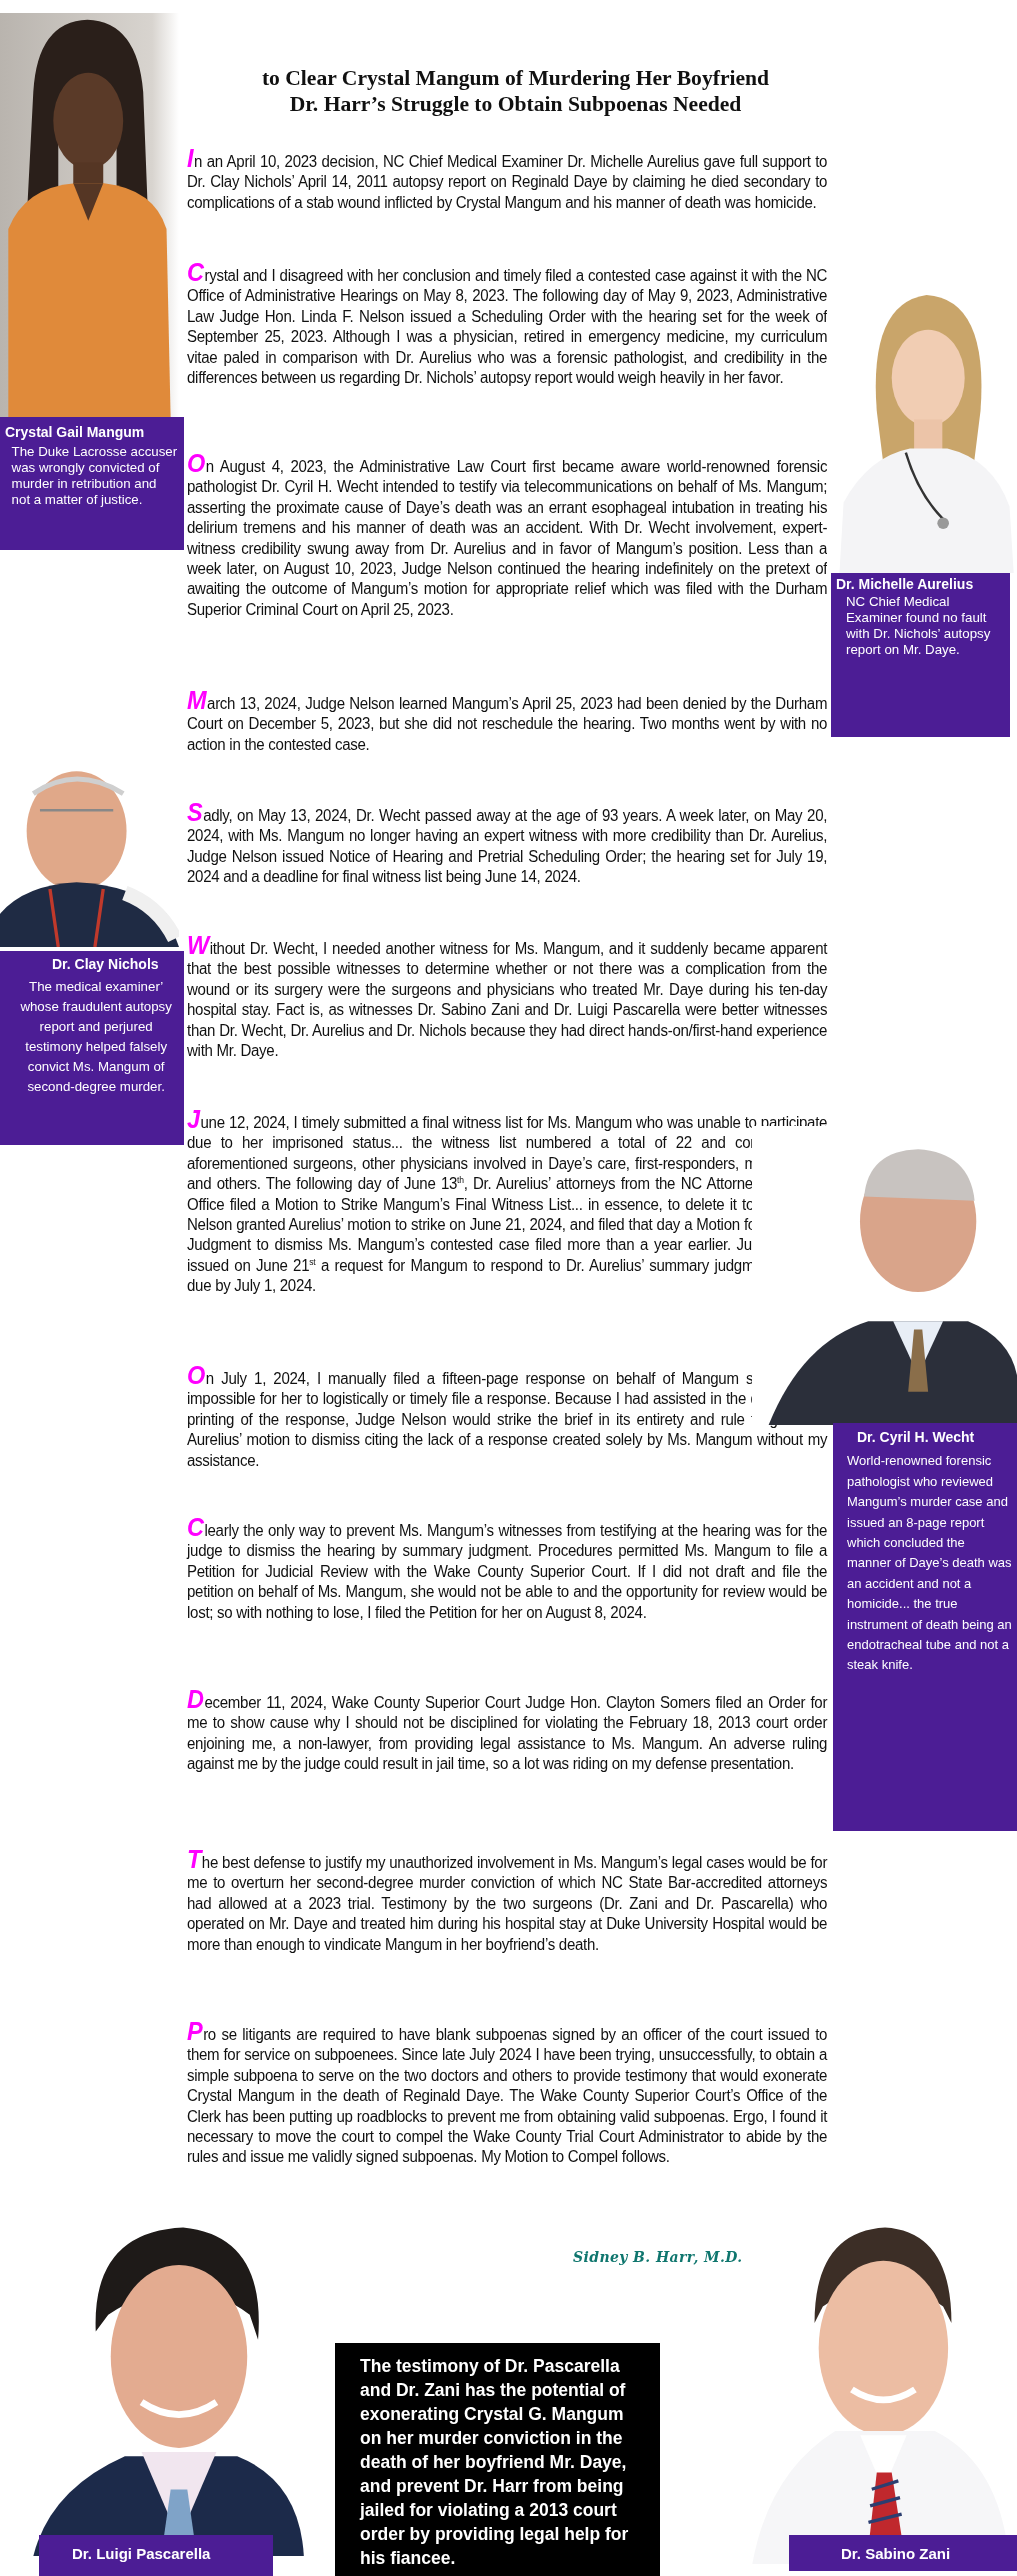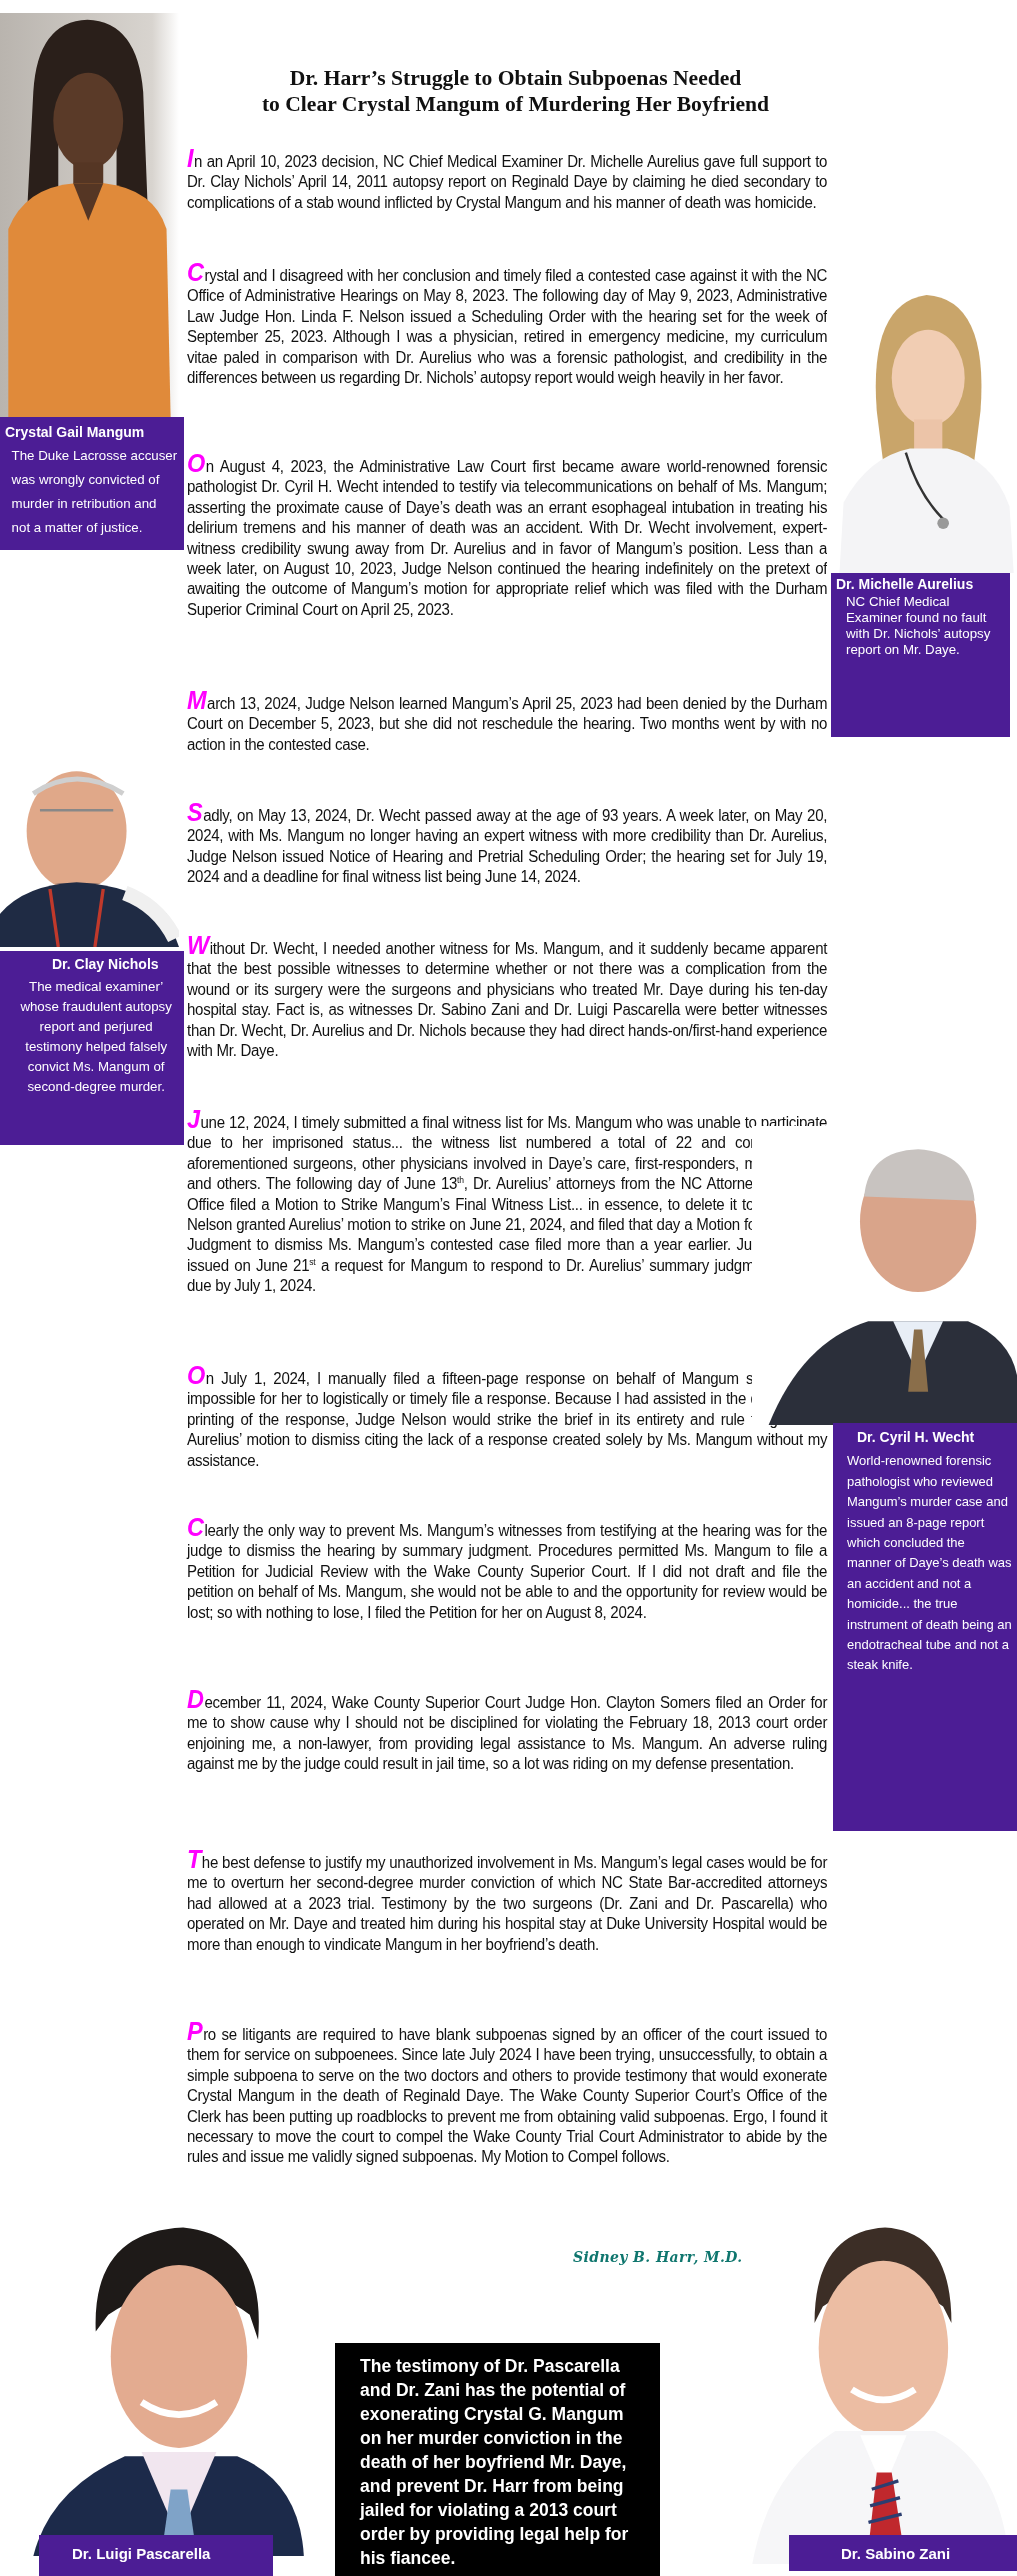--- a/index.html
+++ b/index.html
@@ -26,22 +26,22 @@
   .signature { position: absolute; left: 573px; top: 2249px; font-family: "DejaVu Serif", serif;
     font-style: italic; font-weight: bold; font-size: 14px; color: #0f766e; letter-spacing: 0.4px; }
 
   .bottom-box { position: absolute; left: 335px; top: 2343px; width: 325px; height: 233px; background: #000; color: #fff;
     font-family: "Liberation Sans", sans-serif; font-weight: bold; font-size: 17.5px; line-height: 24px; box-sizing: border-box; padding: 10.8px 23px 0 25px; }
 </style>
 </head>
 <body>
 
 <div class="title">
+  <div>to Clear Crystal Mangum of Murdering Her Boyfriend</div>
   <div>Dr. Harr’s Struggle to Obtain Subpoenas Needed</div>
-  <div>to Clear Crystal Mangum of Murdering Her Boyfriend</div>
 </div>
 
 <div class="body-col">
   <p class="para" style="top:150px;margin:0"><span class="dropcap" style="color: rgb(255, 0, 255);">I</span><span>n an April 10, 2023 decision, NC Chief Medical Examiner Dr. Michelle Aurelius gave full support to Dr. Clay Nichols’ April 14, 2011 autopsy report on Reginald Daye by claiming he died secondary to complications of a stab wound inflicted by Crystal Mangum and his manner of death was homicide.</span></p>
   <p class="para" style="top:264px;margin:0"><span class="dropcap" style="color: rgb(255, 0, 255);">C</span><span>rystal and I disagreed with her conclusion and timely filed a contested case against it with the NC Office of Administrative Hearings on May 8, 2023.  The following day of May 9, 2023, Administrative Law Judge Hon. Linda F. Nelson issued a Scheduling Order with the hearing set for the week of September 25, 2023. Although I was a physician, retired in emergency medicine, my curriculum vitae paled in comparison with Dr. Aurelius who was a forensic pathologist, and credibility in the differences between us regarding Dr. Nichols’ autopsy report would weigh heavily in her favor.</span></p>
   <p class="para" style="top:455px;margin:0"><span class="dropcap" style="color: rgb(255, 0, 255);">O</span><span>n August 4, 2023, the Administrative Law Court first became aware world-renowned forensic pathologist Dr. Cyril H. Wecht intended to testify via telecommunications on behalf of Ms. Mangum; asserting the proximate cause of Daye’s death was an errant esophageal intubation in treating his delirium tremens and his manner of death was an accident.  With Dr. Wecht involvement, expert-witness credibility swung away from Dr. Aurelius and in favor of Mangum’s position.   Less than a week later, on August 10, 2023, Judge Nelson continued the hearing indefinitely on the pretext of awaiting the outcome of Mangum’s motion for appropriate relief which was filed with the Durham Superior Criminal Court on April 25, 2023.</span></p>
   <p class="para" style="top:692px;margin:0"><span class="dropcap" style="color: rgb(255, 0, 255);">M</span><span>arch 13, 2024, Judge Nelson learned Mangum’s April 25, 2023 had been denied by the Durham Court on December 5, 2023, but she did not reschedule the hearing.  Two months went by with no action in the contested case.</span></p>
   <p class="para" style="top:804px;margin:0"><span class="dropcap" style="color: rgb(255, 0, 255);">S</span><span>adly, on May 13, 2024, Dr. Wecht passed away at the age of 93 years.  A week later, on May 20, 2024, with Ms. Mangum no longer having an expert witness with more credibility than Dr. Aurelius, Judge Nelson issued Notice of Hearing and Pretrial Scheduling Order; the hearing set for July 19, 2024 and a deadline for final witness list being June 14, 2024.</span></p>
   <p class="para" style="top:937px;margin:0"><span class="dropcap" style="color: rgb(255, 0, 255);">W</span><span>ithout Dr. Wecht, I needed another witness for Ms. Mangum, and it suddenly became apparent that the best possible witnesses to determine whether or not there was a complication from the wound or its surgery were the surgeons and physicians who treated Mr. Daye during his ten-day hospital stay. Fact is, as witnesses Dr. Sabino Zani and Dr. Luigi Pascarella were better witnesses than Dr. Wecht, Dr. Aurelius and Dr. Nichols because they had direct hands-on/first-hand experience with Mr. Daye.</span></p>
   <p class="para" style="top:1111px;margin:0"><span class="dropcap" style="color: rgb(255, 0, 255);">J</span><span>une 12, 2024, I timely submitted a final witness list for Ms. Mangum who was unable to participate due to her imprisoned status... the witness list numbered a total of 22 and contained the aforementioned surgeons, other physicians involved in Daye’s care, first-responders, media-types, and others.  The following day of June 13</span><sup>th</sup><span>, Dr. Aurelius’ attorneys from the NC Attorney General’s Office filed a Motion to Strike Mangum’s Final Witness List... in essence, to delete it totally.   Judge Nelson granted Aurelius’ motion to strike on June 21, 2024, and filed that day a Motion for Summary Judgment to dismiss Ms. Mangum’s contested case filed more than a year earlier.  Judge Nelson issued on June 21</span><sup>st</sup><span> a request for Mangum to respond to Dr. Aurelius’ summary judgment motion, due by July 1, 2024.</span></p>
@@ -64,21 +64,21 @@
     <rect width="215" height="490" fill="url(#bgM)"></rect>
     <path d="M40 95 Q45 10 105 8 Q165 10 172 95 L178 250 L140 250 L140 130 L70 130 L70 250 L32 250 Z" fill="#2a1f1a"></path>
     <ellipse cx="106" cy="130" rx="42" ry="58" fill="#5a3a28"></ellipse>
     <rect x="88" y="180" width="36" height="40" fill="#553624"></rect>
     <path d="M10 490 L10 260 Q30 210 90 205 L125 205 Q185 212 200 260 L205 490 Z" fill="#e08a3a"></path>
     <path d="M88 205 L106 250 L124 205 Z" fill="#553624"></path>
   </svg>
 </div>
 <div class="caption" style="left:0;top:417px;width:184px;height:133px;">
   <span class="cap-name" style="font-size:14px;padding:6.6px 0 0 5px;">Crystal Gail Mangum</span>
-  <span class="cap-text" style="font-size:13.3px;line-height:24px;padding:4.2px 6.6px 0 11.6px;">The Duke Lacrosse accuser was wrongly convicted of murder in retribution and not a matter of justice.</span>
+  <span class="cap-text" style="font-size:13.3px;line-height:16px;padding:4.2px 6.6px 0 11.6px;">The Duke Lacrosse accuser was wrongly convicted of murder in retribution and not a matter of justice.</span>
 </div>
 
 <div class="photo" style="left:827px;top:270px;width:190px;height:303px;">
   <svg viewBox="0 0 229 365" preserveAspectRatio="none">
     <rect width="229" height="365" fill="#ffffff"></rect>
     <path d="M60 170 Q50 40 120 30 Q195 35 185 170 L175 250 L70 250 Z" fill="#c9a56a"></path>
     <ellipse cx="122" cy="130" rx="44" ry="58" fill="#f1cdb3"></ellipse>
     <rect x="105" y="180" width="34" height="40" fill="#ecc4a8"></rect>
     <path d="M15 365 L20 280 Q50 225 100 215 L145 215 Q200 228 220 285 L225 365 Z" fill="#f4f4f6"></path>
     <path d="M95 220 Q110 270 140 300" stroke="#333" stroke-width="3" fill="none"></path>

